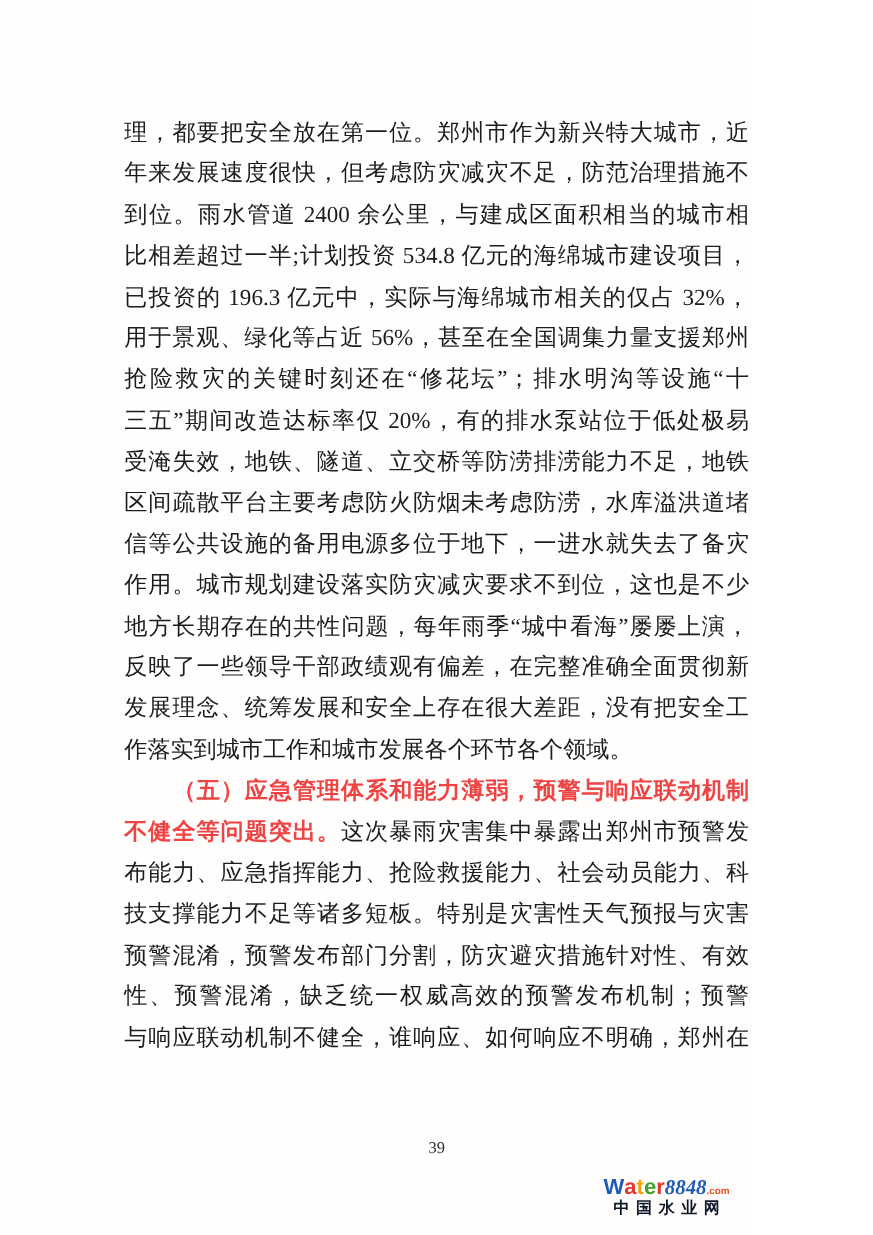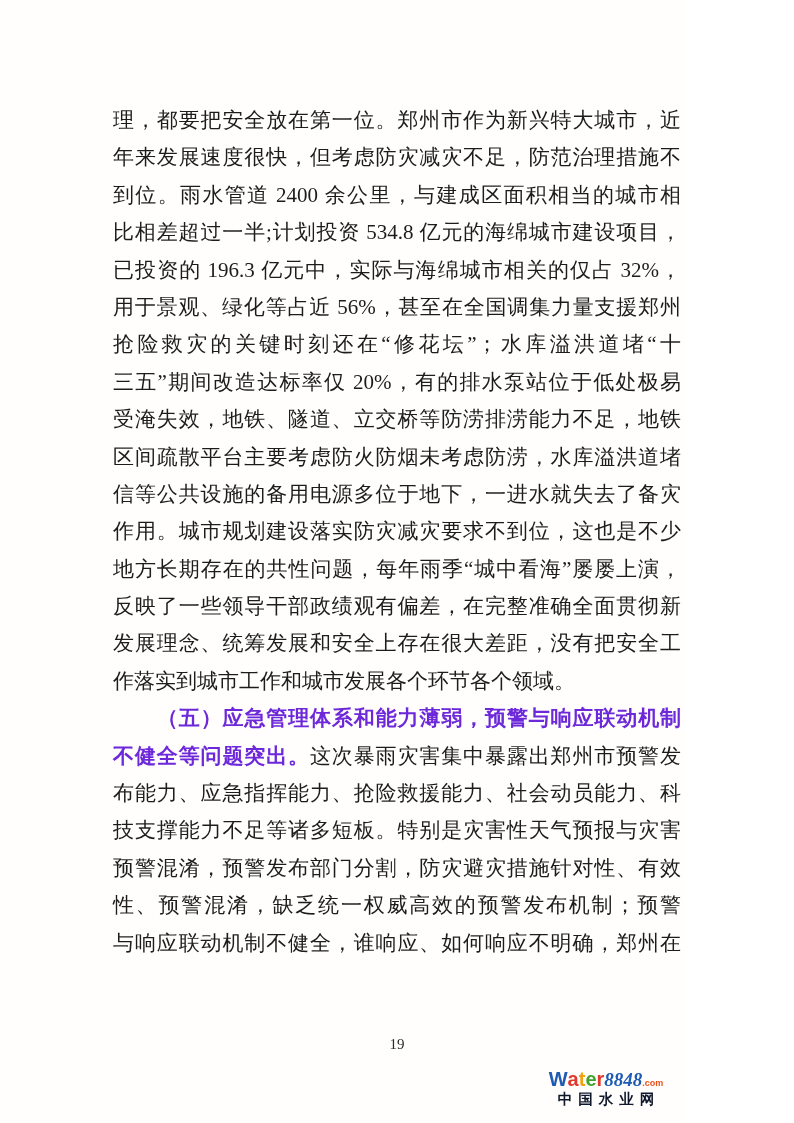--- a/index.html
+++ b/index.html
@@ -22,21 +22,21 @@
     height: 37.4px;
     line-height: 37.4px;
     font-size: 21px;
     text-align: justify;
     text-align-last: justify;
     white-space: normal;
     overflow: visible;
   }
   .line.indent { padding-left: 44px; }
   .line.para-end { text-align-last: left; }
-  .seg.bold { font-weight: bold; color: #6d28d9; }
+  .seg.bold { font-weight: bold; color: #ef4444; }
   .page-number {
     position: absolute;
     left: 113px;
     top: 1036px;
     width: 568px;
     text-align: center;
     font-size: 15px;
     color: #2b2b2b;
   }
   .logo {
@@ -81,40 +81,40 @@
 <div class="page">
 
   <div class="text-block">
 
   <div class="line"><span class="seg">理，都要把安全放在第一位。郑州市作为新兴特大城市，近</span></div>
       <div class="line"><span class="seg">年来发展速度很快，但考虑防灾减灾不足，防范治理措施不</span></div>
       <div class="line"><span class="seg">到位。雨水管道 2400 余公里，与建成区面积相当的城市相</span></div>
       <div class="line"><span class="seg">比相差超过一半;计划投资 534.8 亿元的海绵城市建设项目，</span></div>
       <div class="line"><span class="seg">已投资的 196.3 亿元中，实际与海绵城市相关的仅占 32%，</span></div>
       <div class="line"><span class="seg">用于景观、绿化等占近 56%，甚至在全国调集力量支援郑州</span></div>
-      <div class="line"><span class="seg">抢险救灾的关键时刻还在“修花坛”；水库溢洪道堵“十</span></div>
+      <div class="line"><span class="seg">抢险救灾的关键时刻还在“修花坛”；排水明沟等设施“十</span></div>
       <div class="line"><span class="seg">三五”期间改造达标率仅 20%，有的排水泵站位于低处极易</span></div>
       <div class="line"><span class="seg">受淹失效，地铁、隧道、立交桥等防涝排涝能力不足，地铁</span></div>
       <div class="line"><span class="seg">区间疏散平台主要考虑防火防烟未考虑防涝，水库溢洪道堵</span></div>
       <div class="line"><span class="seg">信等公共设施的备用电源多位于地下，一进水就失去了备灾</span></div>
       <div class="line"><span class="seg">作用。城市规划建设落实防灾减灾要求不到位，这也是不少</span></div>
       <div class="line"><span class="seg">地方长期存在的共性问题，每年雨季“城中看海”屡屡上演，</span></div>
       <div class="line"><span class="seg">反映了一些领导干部政绩观有偏差，在完整准确全面贯彻新</span></div>
       <div class="line"><span class="seg">发展理念、统筹发展和安全上存在很大差距，没有把安全工</span></div>
       <div class="line para-end"><span class="seg">作落实到城市工作和城市发展各个环节各个领域。</span></div>
       <div class="line indent"><span class="seg bold">（五）应急管理体系和能力薄弱，预警与响应联动机制</span></div>
       <div class="line"><span class="seg bold">不健全等问题突出。</span><span class="seg">这次暴雨灾害集中暴露出郑州市预警发</span></div>
       <div class="line"><span class="seg">布能力、应急指挥能力、抢险救援能力、社会动员能力、科</span></div>
       <div class="line"><span class="seg">技支撑能力不足等诸多短板。特别是灾害性天气预报与灾害</span></div>
       <div class="line"><span class="seg">预警混淆，预警发布部门分割，防灾避灾措施针对性、有效</span></div>
       <div class="line"><span class="seg">性、预警混淆，缺乏统一权威高效的预警发布机制；预警</span></div>
       <div class="line"><span class="seg">与响应联动机制不健全，谁响应、如何响应不明确，郑州在</span></div>
     </div>
 
-  <div class="page-number">19</div>
+  <div class="page-number">39</div>
 
   <div class="logo">
     <div class="logo-row1">
       <span class="logo-word"><span style="color: rgb(31, 91, 181);">W</span><span style="color: rgb(224, 57, 45);">a</span><span style="color: rgb(242, 162, 13);">t</span><span style="color: rgb(63, 163, 46);">e</span><span style="color: rgb(224, 57, 45);">r</span></span><span class="logo-num" style="color: rgb(31, 91, 181);">8848</span><span class="logo-tld" style="color: rgb(232, 80, 30);">.com</span>
     </div>
     <div class="logo-row2" style="color: #0f172a;">中国水业网</div>
   </div>
 
 </div>
 

